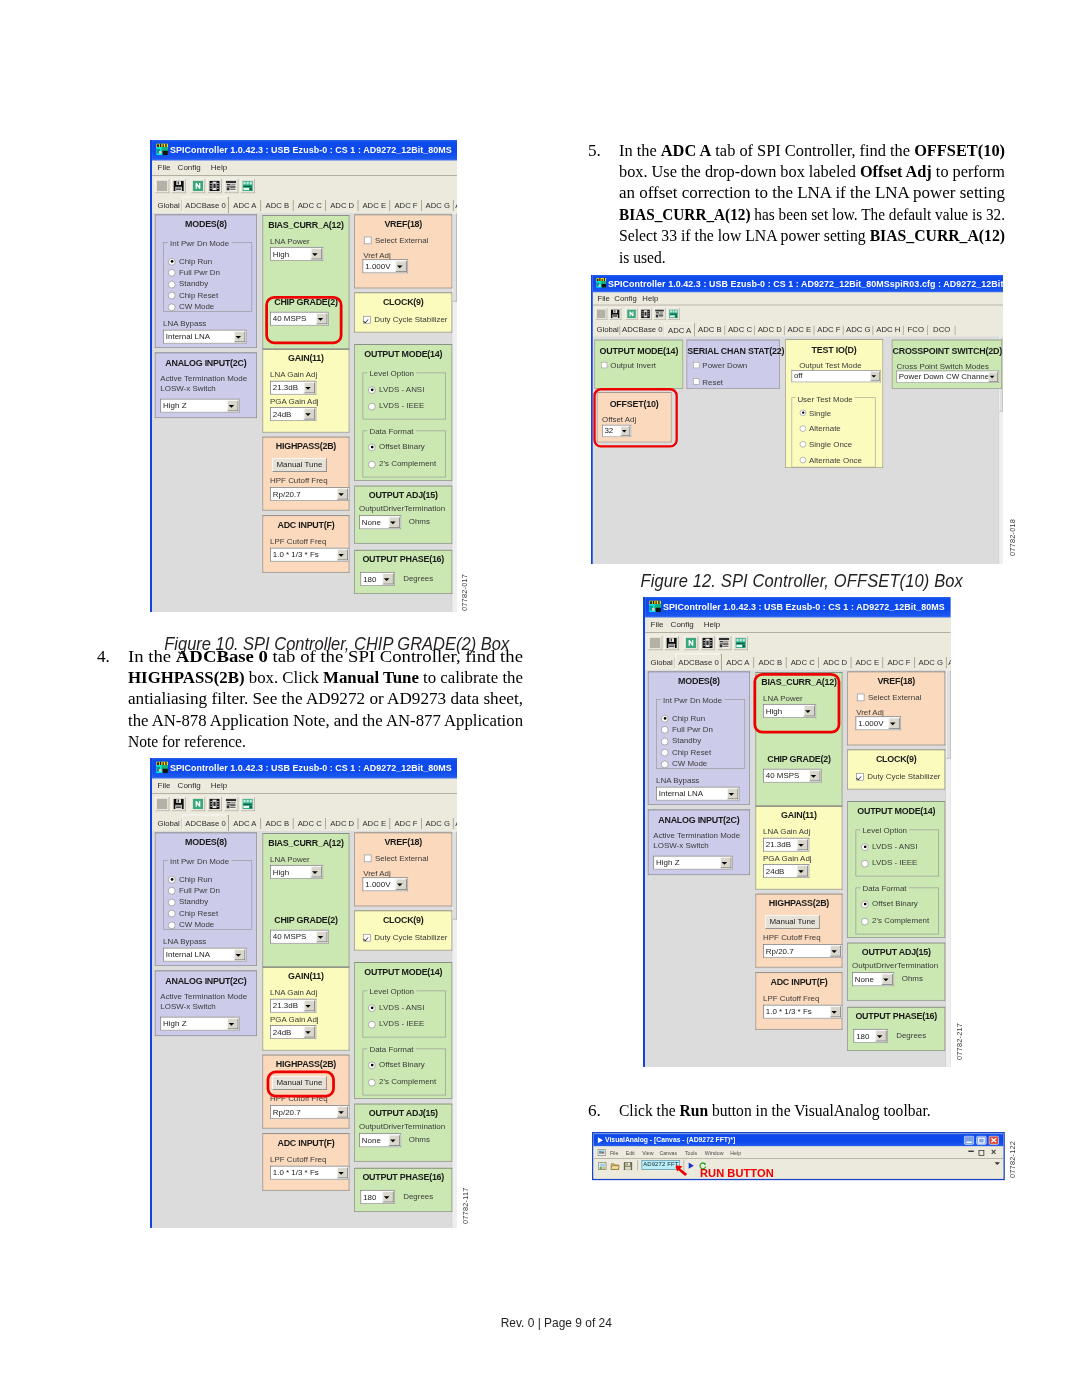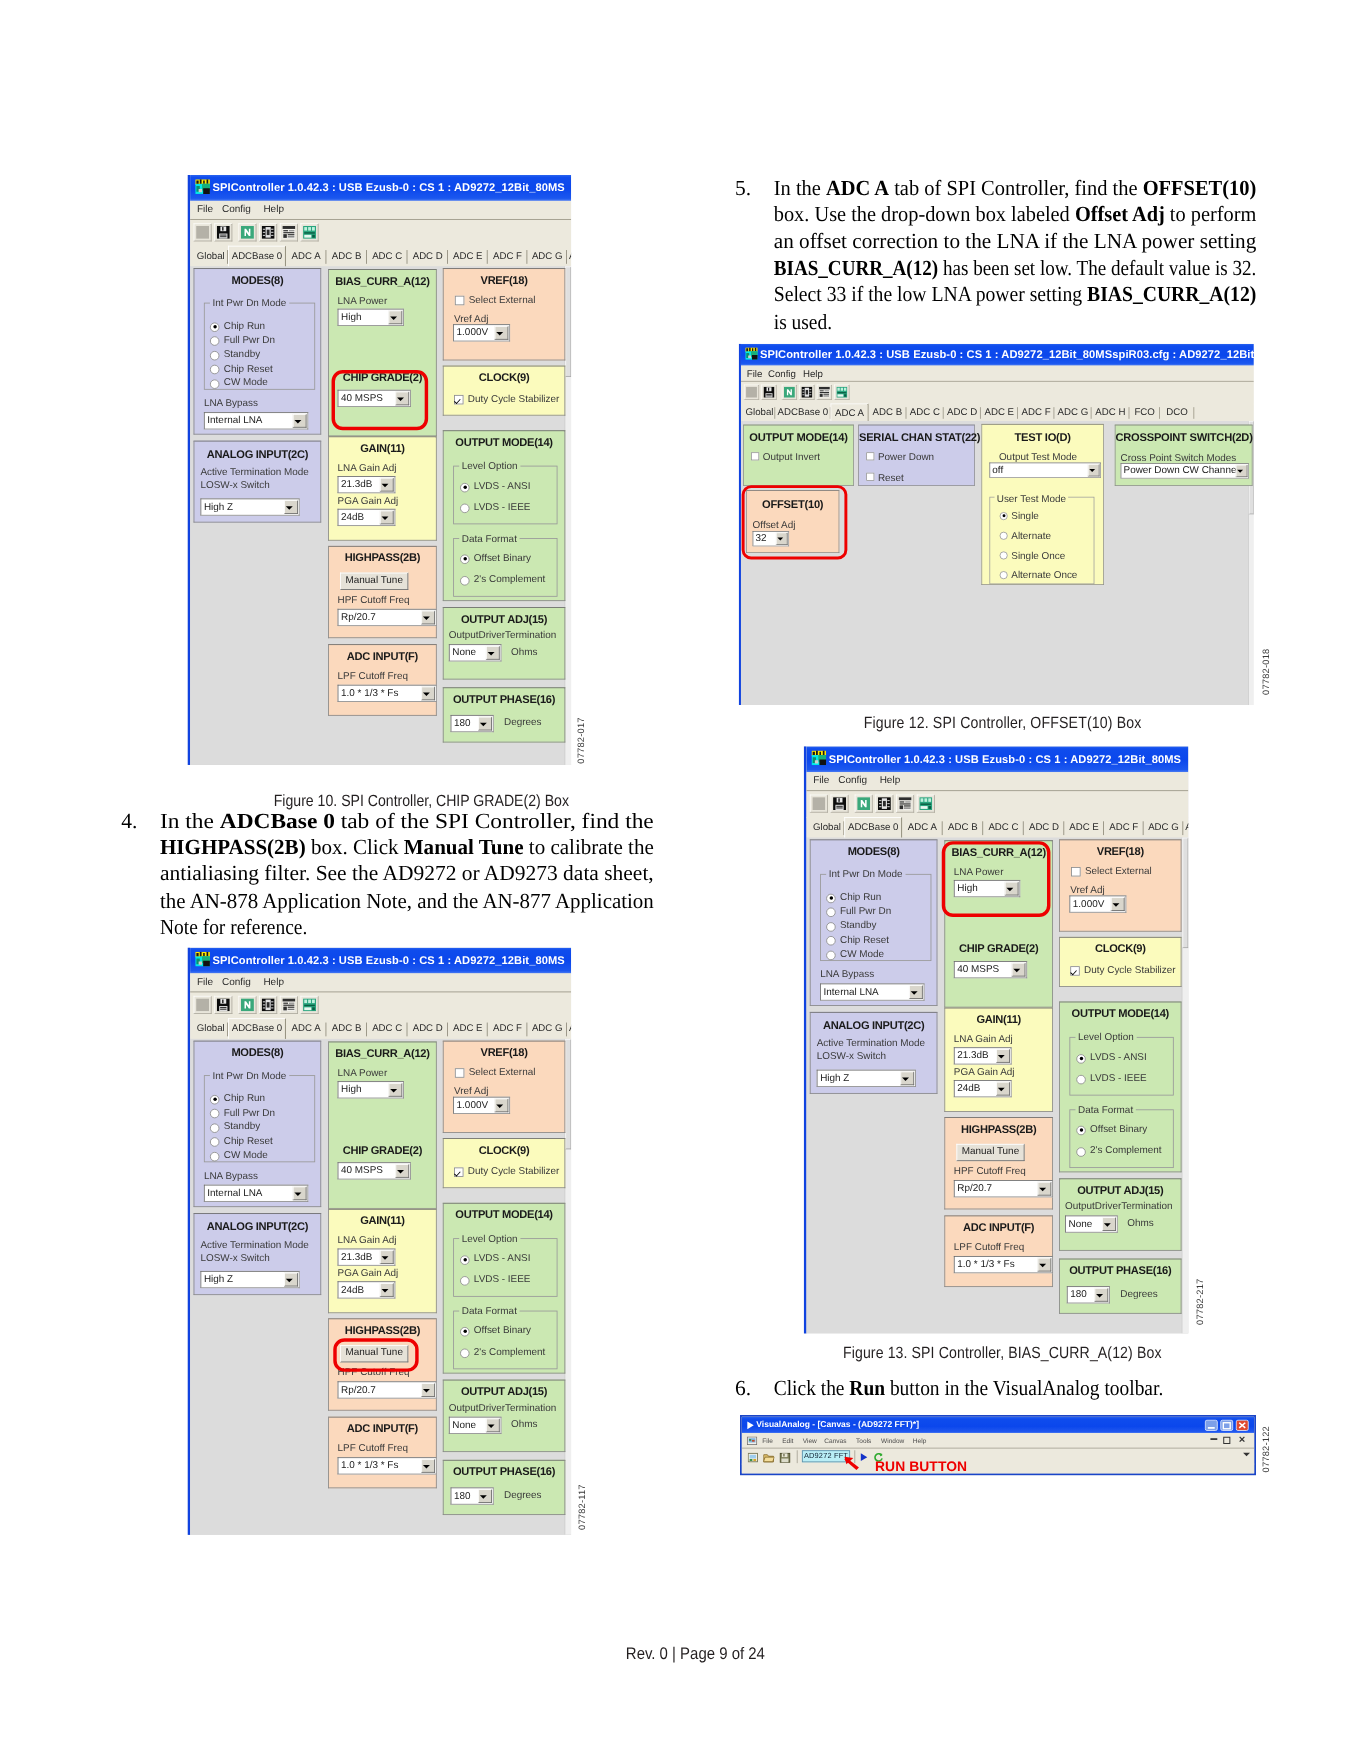--- a/index.html
+++ b/index.html
@@ -21,21 +21,21 @@
   
   .footer{position:absolute;left:16px;top:1314.5px;width:1080px;text-align:center;
        font-family:"Liberation Sans",sans-serif;font-size:13.4px;color:#231f20;}
   .footer span{display:inline-block;transform:scaleX(.893);transform-origin:center;}
 
   
   .para{position:absolute;font-family:"Liberation Serif",serif;font-size:17.2px;line-height:21.4px;
        color:#000;text-align:left;white-space:nowrap;}
   .para .ln{display:block;white-space:nowrap;transform-origin:left center;width:max-content;}
   .para .num{position:absolute;left:-31px;top:0;transform:none;}
-  .fig-cap{position:absolute;font-family:"Liberation Sans",sans-serif;font-size:13px;
+  .fig-cap{position:absolute;font-family:"Liberation Sans",sans-serif;font-style:italic;font-size:19px;
        color:#231f20;text-align:center;white-space:nowrap;}
   .fig-cap span{display:inline-block;transform:scaleX(.868);transform-origin:center;}
   .sidecode{position:absolute;font-family:"Liberation Sans",sans-serif;font-size:7.4px;color:#3a3a3a;
        transform:rotate(-90deg);transform-origin:left top;white-space:nowrap;letter-spacing:.2px;}
 
   
   .winwrap{position:absolute;overflow:hidden;}
   .win{position:absolute;left:0;top:0;box-sizing:border-box;background:#dcdcdc;border-left:3.6px solid #1043e0;
        overflow:hidden;font-family:"Liberation Sans",sans-serif;transform-origin:left top;}
   .win-tb{position:absolute;left:0;top:0;right:0;height:30px;
@@ -968,17 +968,16 @@
   </div>
 
   <div class="sidecode" style="left:460px;top:611px;">07782-017</div>
   <div class="sidecode" style="left:461px;top:1224px;">07782-117</div>
   <div class="sidecode" style="left:1008px;top:556px;">07782-018</div>
   <div class="sidecode" style="left:955px;top:1060px;">07782-217</div>
   <div class="sidecode" style="left:1008px;top:1178px;">07782-122</div>
 
   <div class="fig-cap" style="left:37px;top:615.5px;width:600px;margin-top:17px;"><span>Figure 10. SPI Controller, CHIP GRADE(2) Box</span></div>
   <div class="fig-cap" style="left:572px;top:570px;width:460px;letter-spacing:.15px;"><span>Figure 12. SPI Controller, OFFSET(10) Box</span></div>
-  <div class="fig-cap" style="left:572px;top:1073.5px;width:460px;letter-spacing:.1px;"><span>Figure 13. SPI Controller, BIAS_CURR_A(12) Box</span></div>
 
   <div class="footer"><span>Rev. 0 | Page 9 of 24</span></div>
 
 </div>
 
 </body></html>

